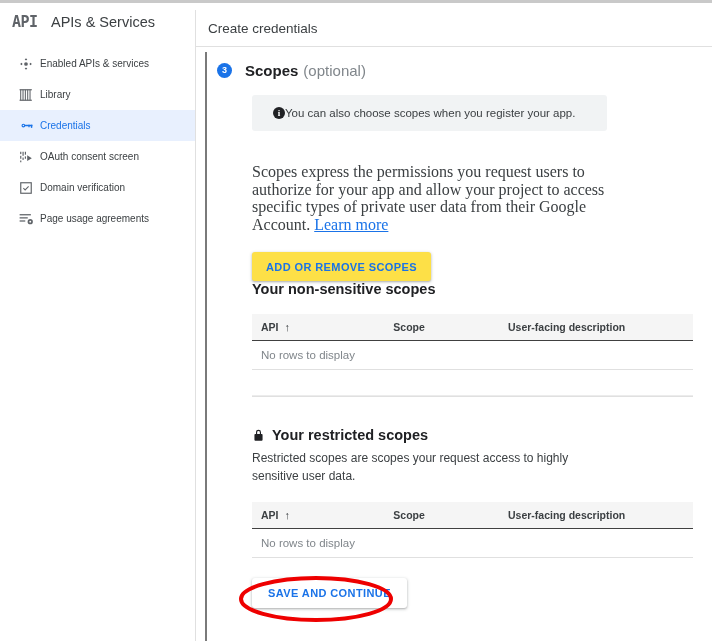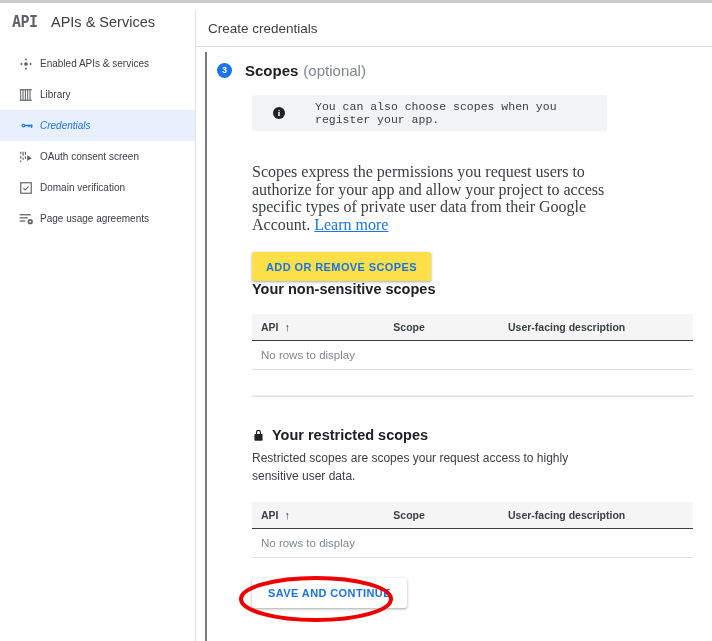--- a/index.html
+++ b/index.html
@@ -54,21 +54,21 @@
     display: flex; align-items: center; justify-content: center;
     flex: none;
     color: #5f6368;
   }
   .nav-item .nav-label {
     font-size: 10px;
     color: #3c4043;
     white-space: nowrap;
   }
   .nav-item.selected { background: #e8f0fe; }
-  .nav-item.selected .nav-label { color: #1a73e8; font-style: italic; }
+  .nav-item.selected .nav-label { color: #1a73e8; }
   .nav-item.selected .nav-icon { color: #1a73e8; }
 
   
   #main {
     position: absolute;
     left: 195px; top: 7px;
     width: 517px; height: 638px;
     background: #ffffff;
     border-left: 1px solid #e0e0e0;
   }
@@ -135,24 +135,22 @@
     width: 12px; height: 12px;
     border-radius: 50%;
     background: #202124;
     color: #fff;
     font-size: 9px; font-weight: bold;
     display: flex; align-items: center; justify-content: center;
     font-family: "Liberation Serif", serif;
     flex: none;
   }
   .info-text {
-    margin-left: 30px;
     font-size: 11.5px;
     color: #3c4043;
-    font-family: Liberation Mono, monospace;
   }
 
   .para {
     margin-top: 32px;
     width: 356px;
     font-size: 16px;
     line-height: 17.5px;
     color: #3c4043;
     font-family: Liberation Serif, serif;
   }

